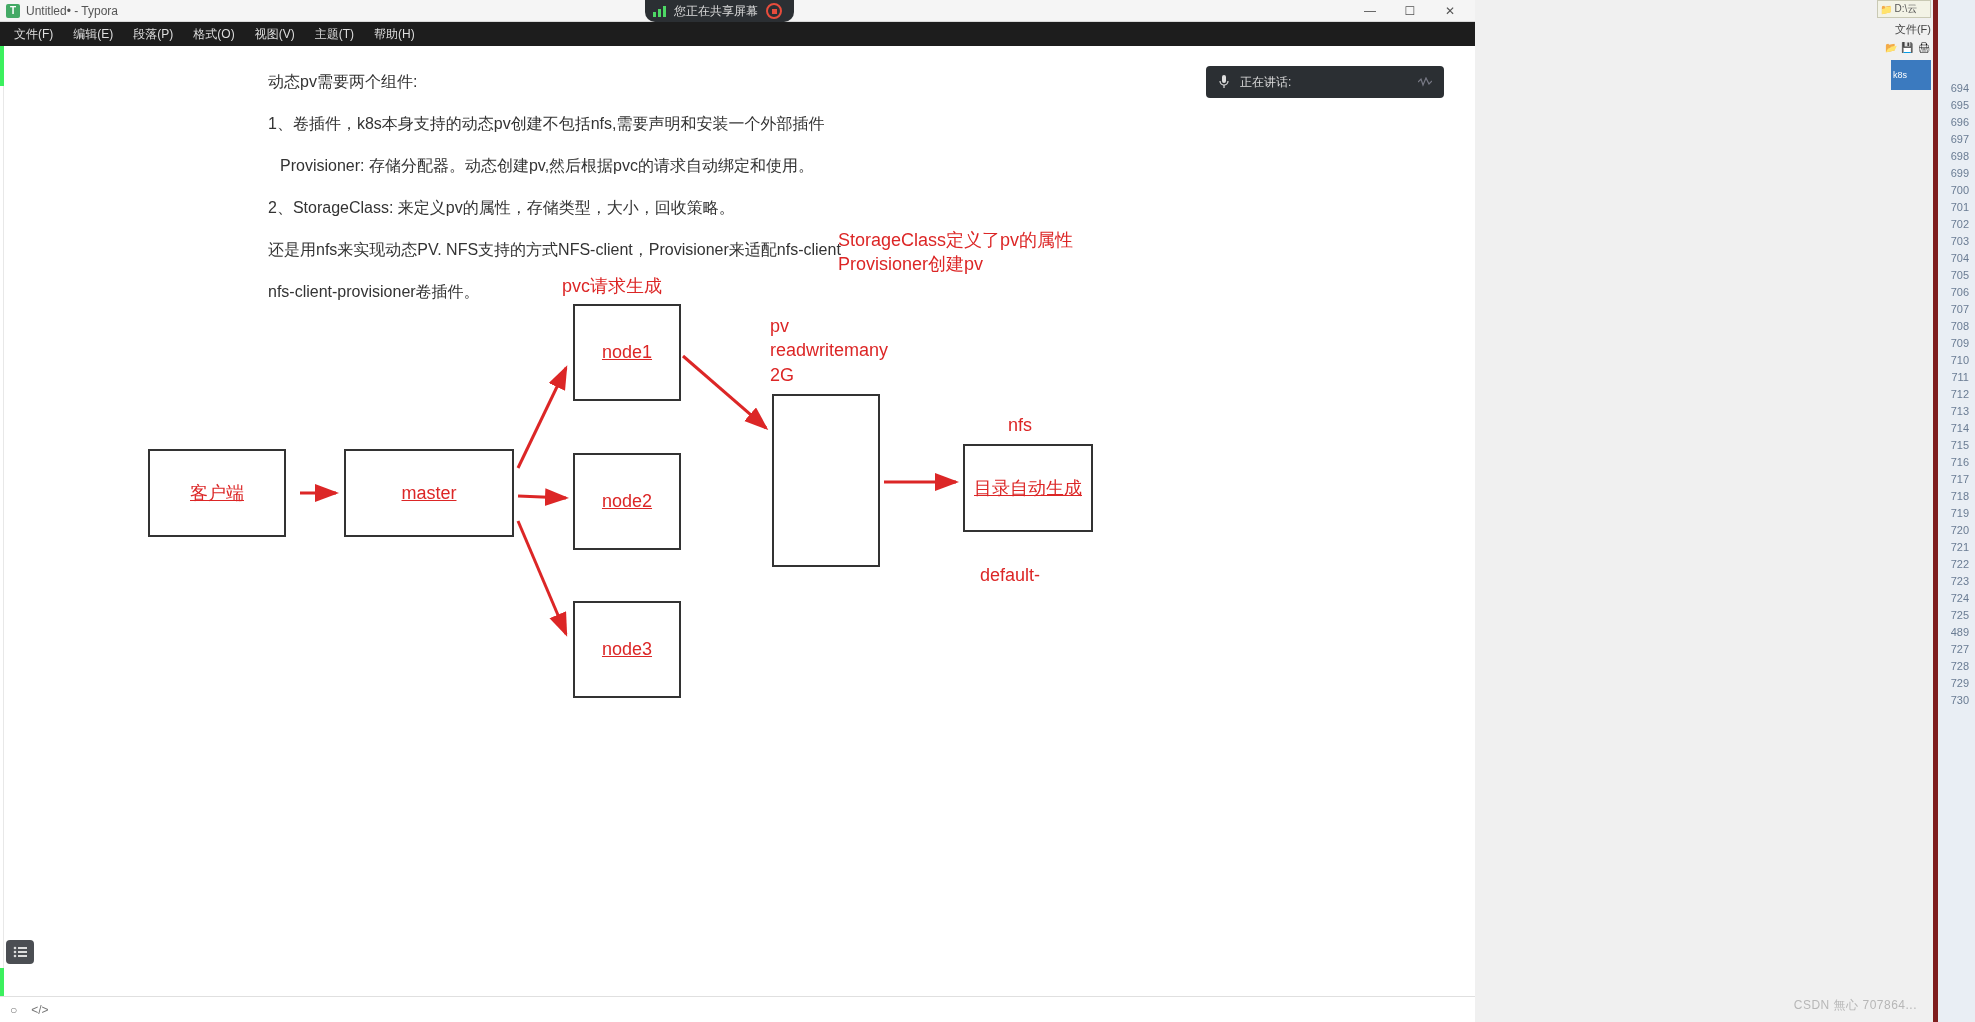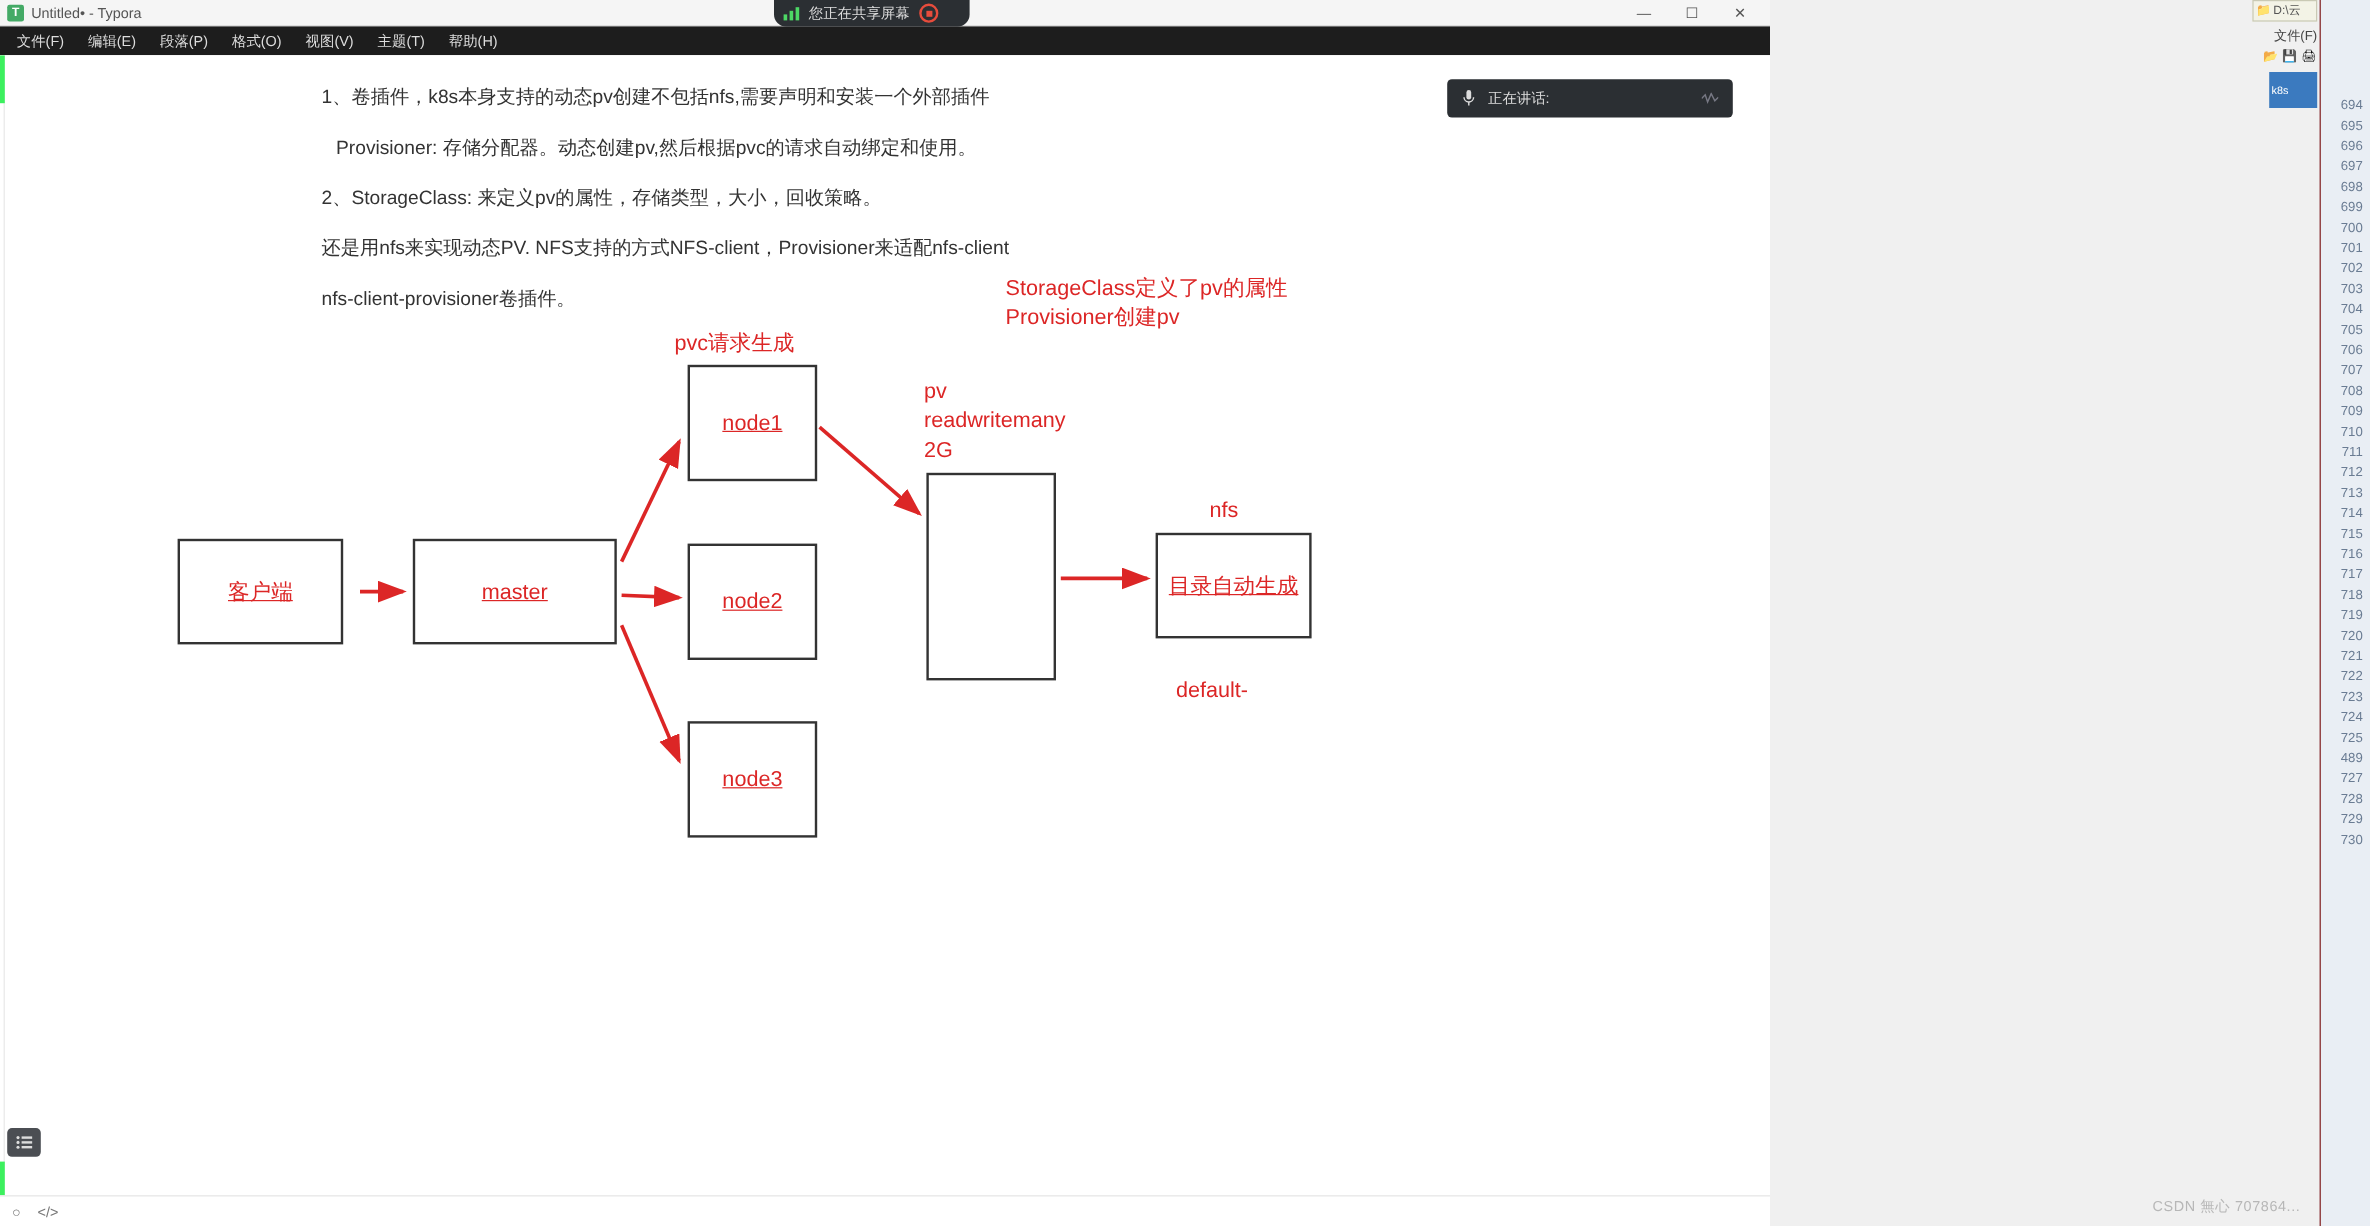--- a/index.html
+++ b/index.html
@@ -15,28 +15,28 @@
     .doc-left-bar { position: absolute; left: 0; top: 0; width: 4px; height: 100%; border-right: 1px solid #e8e8e8; }
     .green-mark { position: absolute; left: 0; width: 4px; background: #3cf05e; }
     .para { font-size: 16px; color: #333; margin: 0 0 18px 268px; line-height: 1.5; white-space: nowrap; }
     .para.indent2 { margin-left: 280px; }
     .diagram { position: absolute; left: 0; top: 0; width: 1200px; height: 720px; }
     .dbox { position: absolute; border: 2px solid #333; background: #fff; display: flex; align-items: center; justify-content: center; color: #dc2626; font-size: 18px; text-decoration: underline; }
     .dtext { position: absolute; color: #dc2626; font-size: 18px; line-height: 1.35; }
     .arrow { position: absolute; }
     .toc-btn { position: absolute; left: 6px; bottom: 32px; width: 28px; height: 24px; background: #4b4e53; border-radius: 4px; display: flex; align-items: center; justify-content: center; color: #ddd; font-size: 13px; cursor: pointer; }
     .statusbar { height: 26px; border-top: 1px solid #e0e0e0; display: flex; align-items: center; padding: 0 10px; font-size: 12px; color: #777; gap: 14px; }
-    .share-pill { position: absolute; left: 645px; top: 0; height: 22px; background: #2b2f33; border-radius: 0 0 10px 10px; display: flex; align-items: center; padding: 0 26px 0 8px; color: #ddd; font-size: 12px; gap: 8px; z-index: 10; }
+    .share-pill { position: absolute; left: 645px; top: 0; height: 22px; background: #2b2f33; border-radius: 0 0 10px 10px; display: flex; align-items: center; padding: 0 12px 0 8px; color: #ddd; font-size: 12px; gap: 8px; z-index: 10; }
     .share-bars { display: flex; align-items: flex-end; gap: 2px; }
     .share-bar { width: 3px; background: #4dd865; }
     .share-stop { width: 16px; height: 16px; border: 2px solid #e74c3c; border-radius: 50%; display: flex; align-items: center; justify-content: center; }
     .share-stop-inner { width: 5px; height: 5px; background: #e74c3c; }
     .speaking-pill { position: absolute; left: 1206px; top: 66px; width: 238px; height: 28px; background: #2b2f33; border-radius: 4px; display: flex; align-items: center; padding: 16px 12px; color: #ddd; font-size: 12px; gap: 10px; z-index: 10; }
     .mic-icon { width: 12px; height: 14px; }
-    .side-pane { position: absolute; right: 0; top: 0; width: 42px; height: 1022px; background: #e9eef4; border-left: 1px solid #7f1d1d; }
+    .side-pane { position: absolute; right: 0; top: 0; width: 42px; height: 1022px; background: #e9eef4; border-left: 5px solid #7f1d1d; }
     .side-line { text-align: right; font-size: 11px; color: #6a7c93; padding-right: 6px; height: 17.0px; line-height: 17px; }
     .side-tag { position: absolute; right: 44px; top: 0; width: 54px; height: 18px; background: #f3f3e6; border: 1px solid #c9c9b4; font-size: 10px; color: #555; display: flex; align-items: center; gap: 2px; padding: 0 2px; }
     .side-menu { position: absolute; right: 44px; top: 22px; font-size: 11px; color: #444; }
     .side-icons { position: absolute; right: 44px; top: 40px; display: flex; gap: 2px; }
     .side-icons span { width: 14px; height: 14px; font-size: 10px; display: flex; align-items: center; justify-content: center; }
     .side-taskbar { position: absolute; right: 44px; top: 60px; width: 40px; height: 30px; background: #3b7abf; color: #fff; font-size: 9px; display: flex; align-items: center; padding: 0 2px; }
     .watermark { position: absolute; right: 58px; bottom: 8px; font-size: 12px; color: #b7b7b7; letter-spacing: 0.5px;}
   </style>
 </head>
 <body>
@@ -63,20 +63,21 @@
     <div class="menu-item">帮助(H)</div>
   </div>
 
   <div class="content">
     <div class="doc-left-bar">
       <div class="green-mark" style="top:0;height:40px"></div>
       <div class="green-mark" style="bottom:0;height:28px"></div>
     </div>
 
     <div style="height:14px"></div>
+    <p class="para">动态pv需要两个组件:</p>
     <p class="para">1、卷插件，k8s本身支持的动态pv创建不包括nfs,需要声明和安装一个外部插件</p>
     <p class="para indent2">Provisioner: 存储分配器。动态创建pv,然后根据pvc的请求自动绑定和使用。</p>
     <p class="para">2、StorageClass: 来定义pv的属性，存储类型，大小，回收策略。</p>
     <p class="para">还是用nfs来实现动态PV. NFS支持的方式NFS-client，Provisioner来适配nfs-client</p>
     <p class="para">nfs-client-provisioner卷插件。</p>
 
     <div class="diagram">
 
       <div class="dbox" style="left:148px; top:403px; width:138px; height:88px">客户端</div>
       <div class="dbox" style="left:344px; top:403px; width:170px; height:88px">master</div>

